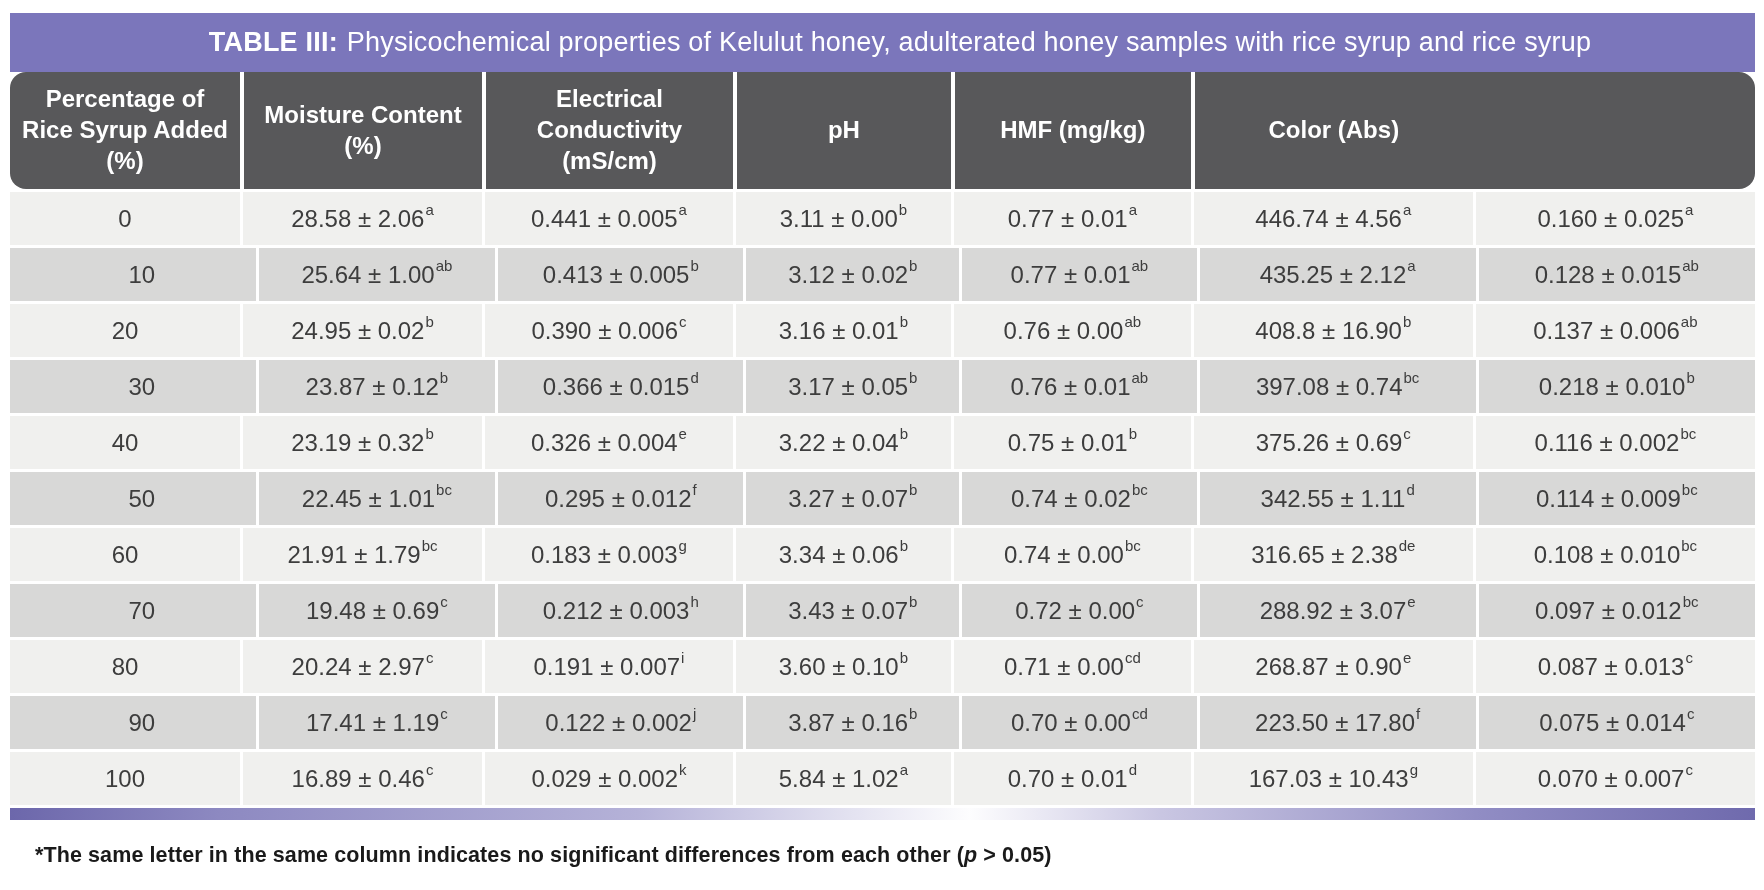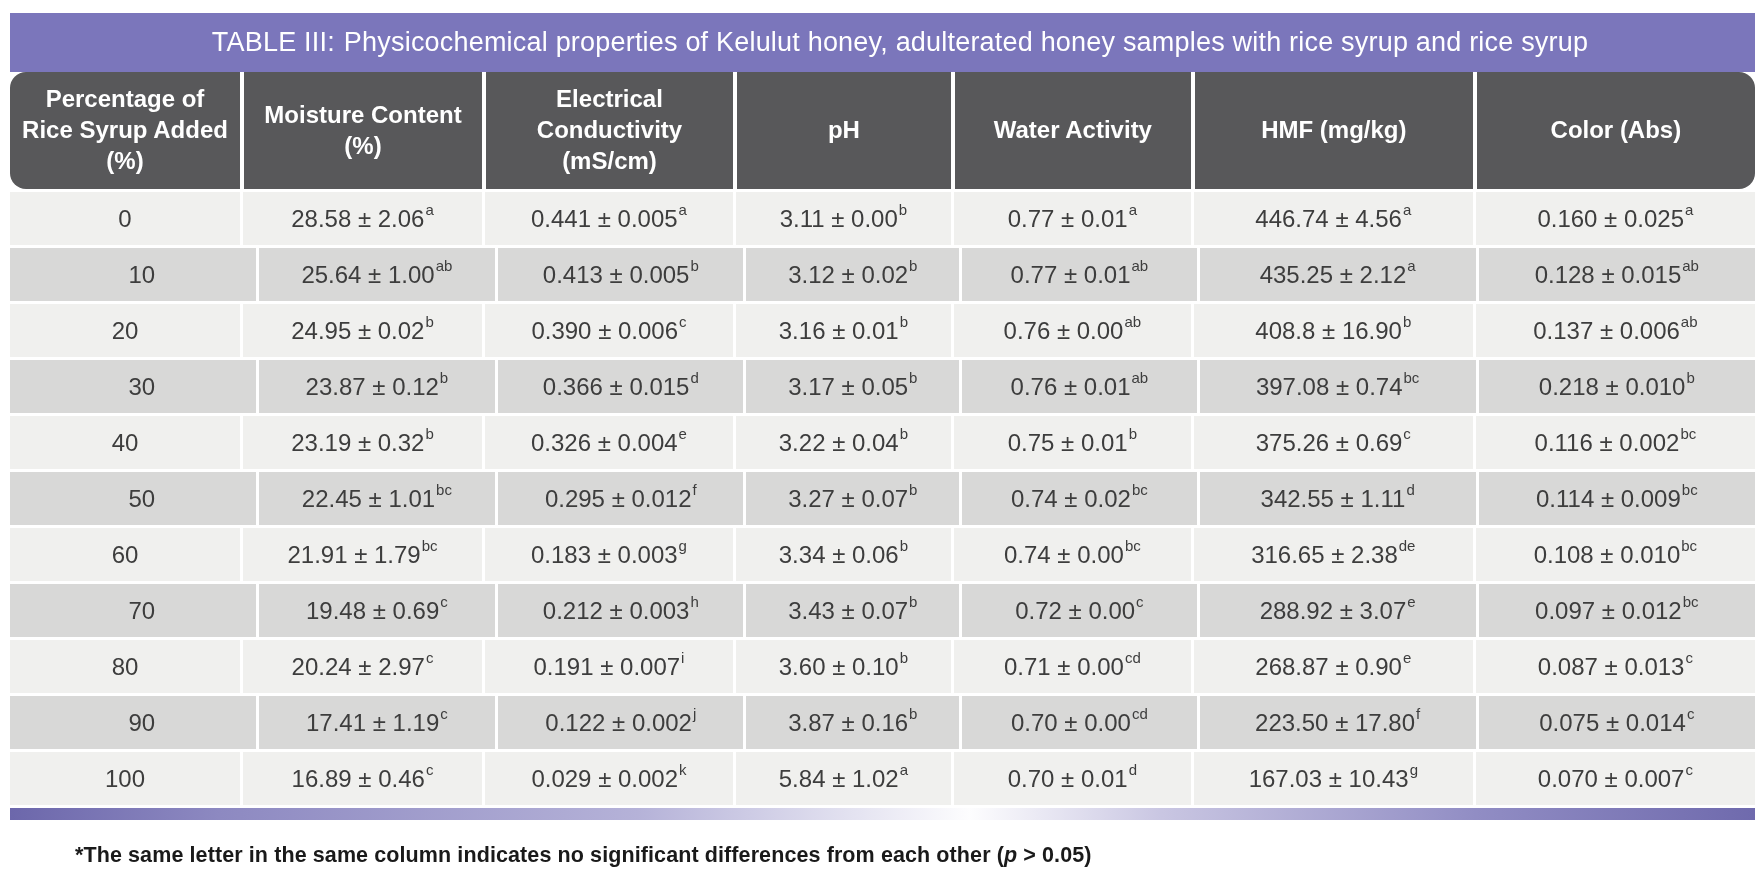--- a/index.html
+++ b/index.html
@@ -21,21 +21,21 @@
     height: 59px;
     background: #7b76bb;
     color: #ffffff;
     display: flex;
     align-items: center;
     justify-content: center;
     font-size: 27px;
     letter-spacing: 0.2px;
     white-space: nowrap;
   }
-  .t-label { font-weight: normal; margin-right: 9px; margin-left: 35px; }
+  .t-label { font-weight: bold; margin-right: 9px; margin-left: 35px; }
   .thead {
     display: grid;
     grid-template-columns: 13.18% 13.87% 14.38% 12.49% 13.75% 16.16% 16.17%;
     background: #58585a;
     border-radius: 16px;
   }
   .hcell {
     min-height: 117px;
     display: flex;
     align-items: center;
@@ -89,41 +89,39 @@
       #6f6aad 100%);
   }
   .footnote {
     position: absolute;
     left: 35px;
     top: 843px;
     font-weight: bold;
     font-size: 21.5px;
     color: #1a1a1a;
     letter-spacing: 0.1px;
-    margin-left: 40px;
   }
   .footnote i { font-style: italic; }
 </style>
 </head>
 <body>
 
 <div class="page">
   <div class="table-card">
 
     <div class="title-bar">
       <span class="t-label">TABLE III:</span>
       <span class="t-text">Physicochemical properties of Kelulut honey, adulterated honey samples with rice syrup and rice syrup</span>
     </div>
 
     <div class="thead">
       <div class="hcell">Percentage of Rice Syrup Added (%)</div>
       <div class="hcell">Moisture Content (%)</div>
       <div class="hcell">Electrical Conductivity (mS/cm)</div>
       <div class="hcell">pH</div>
-      <div class="hcell">Water Activity</div>
       <div class="hcell">HMF (mg/kg)</div>
       <div class="hcell">Color (Abs)</div>
     </div>
 
     <div class="tbody">
         <div class="trow light">
           <div class="tcell">0</div>
           <div class="tcell">
             <span>28.58 ± 2.06</span>
             <span class="sup">a</span>

